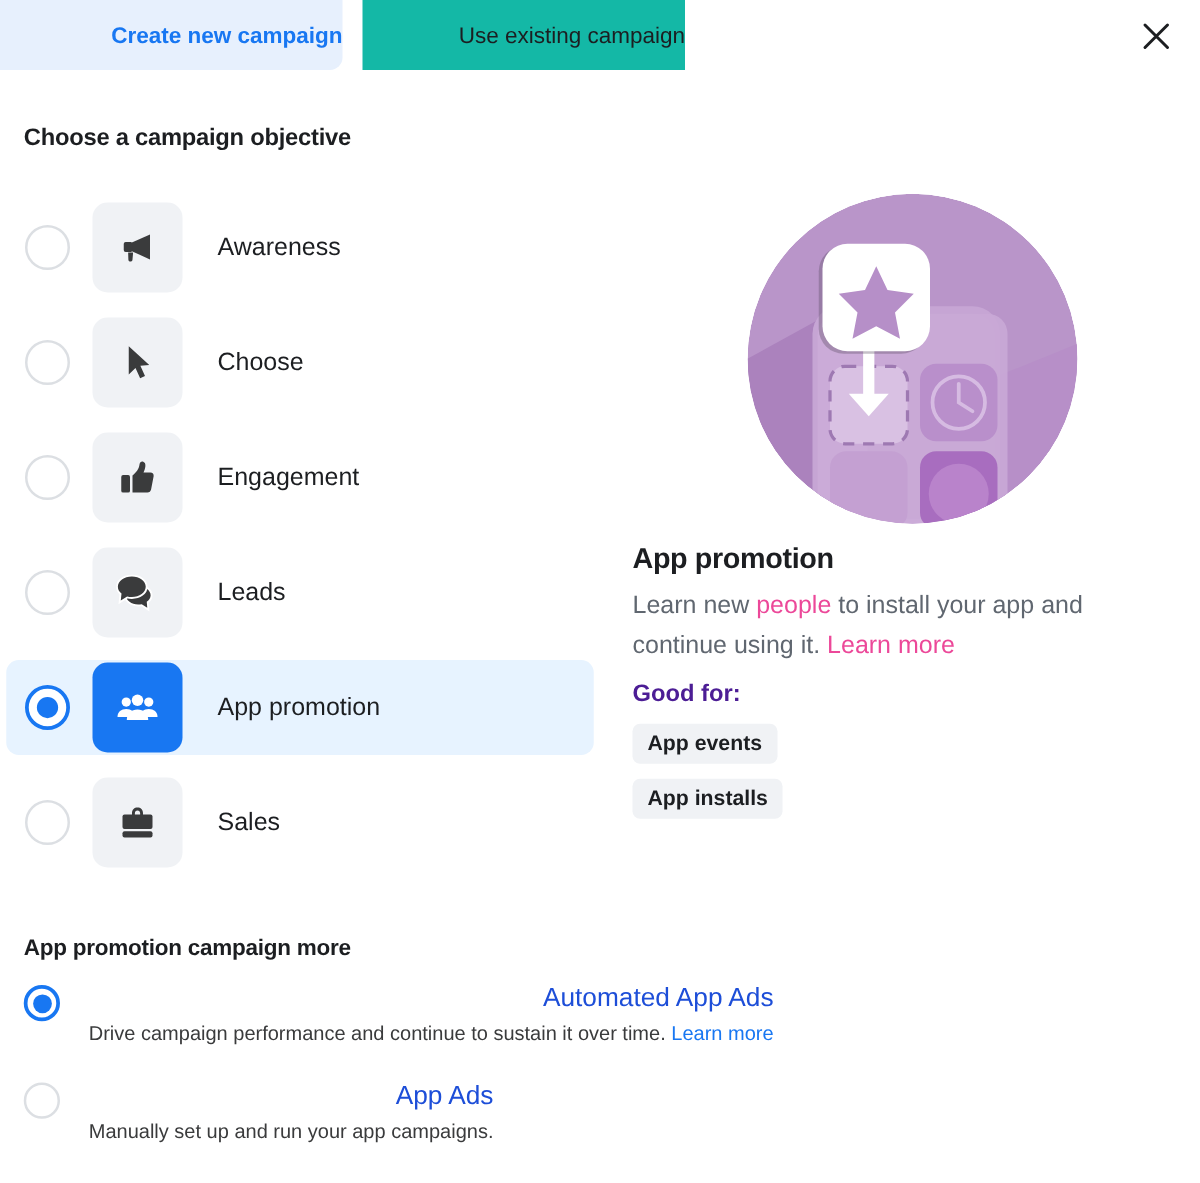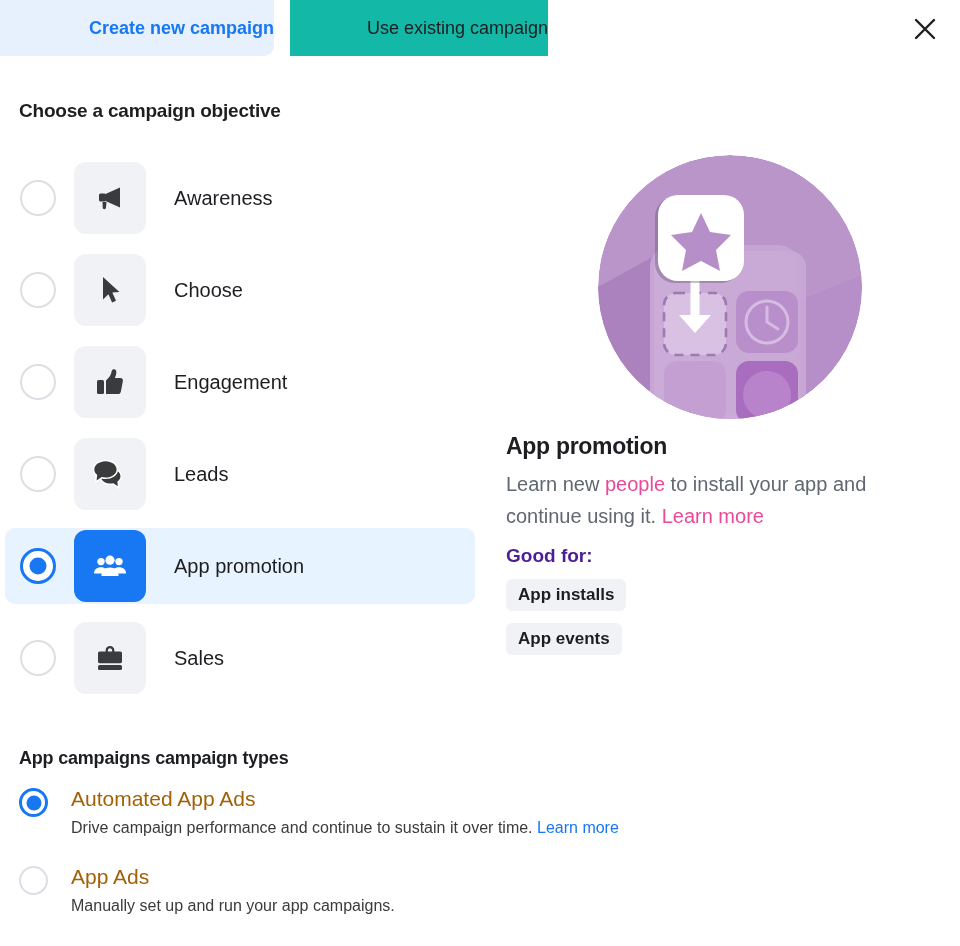--- a/index.html
+++ b/index.html
@@ -198,21 +198,21 @@
   .type-row.selected .type-radio::after {
     content: "";
     position: absolute;
     left: 50%; top: 50%;
     transform: translate(-50%, -50%);
     width: 15px; height: 15px;
     border-radius: 50%;
     background: #1877f2;
   }
   .type-text { margin-left: 23px; }
-  .type-label { font-size: 21px; color: #a16207; line-height: 26px; }
+  .type-label { font-size: 21px; color: #1d4ed8; line-height: 26px; text-align: right; }
   .type-desc {
     font-size: 16px;
     color: #3a3b3c;
     margin-top: 6px;
     line-height: 20px;
   }
   .type-desc a { color: #1877f2; text-decoration: none; }
 </style>
 </head>
 <body>
@@ -380,30 +380,30 @@
   <div class="detail-title">App promotion</div>
 
   <div class="detail-desc">
     <span>Learn new </span><a href="#">people</a><span> to install your app and continue using it. </span><a href="#">Learn more</a>
   </div>
 
   <div class="good-for">Good for:</div>
 
   <div class="chips">
     <div class="chip-row">
+      <span class="chip">App events</span>
+    </div>
+    <div class="chip-row">
       <span class="chip">App installs</span>
     </div>
-    <div class="chip-row">
-      <span class="chip">App events</span>
-    </div>
   </div>
 
 </div>
 
-<div class="section-title" id="types-title">App campaigns campaign types</div>
+<div class="section-title" id="types-title">App promotion campaign more</div>
 
 <div class="types-list">
 
   <div class="type-row selected">
     <div class="type-radio"></div>
     <div class="type-text">
       <div class="type-label">Automated App Ads</div>
       <div class="type-desc"><span>Drive campaign performance and continue to sustain it over time. </span><a href="#">Learn more</a></div>
     </div>
   </div>

